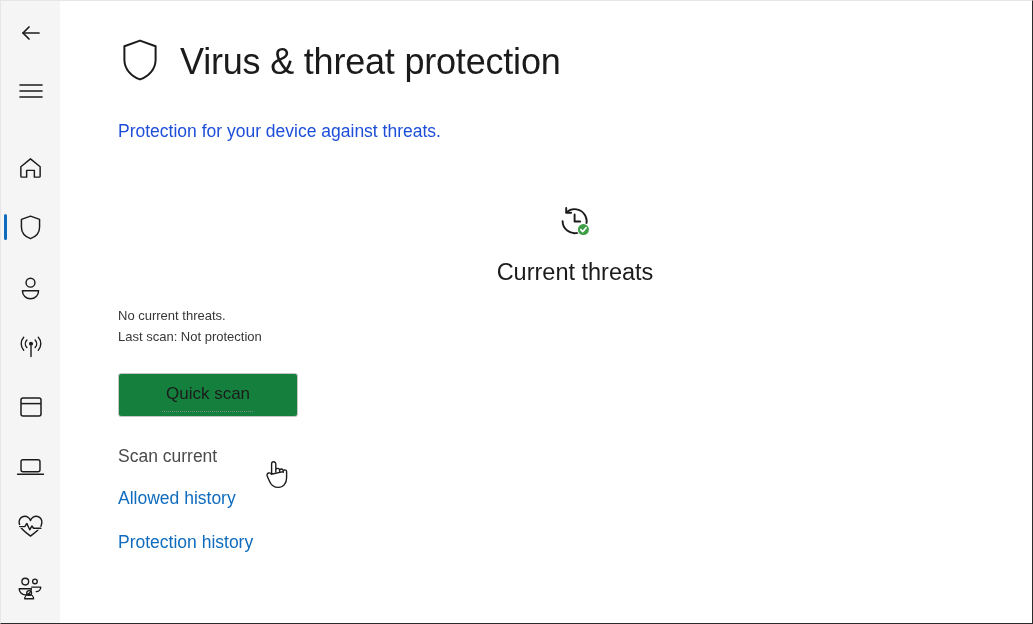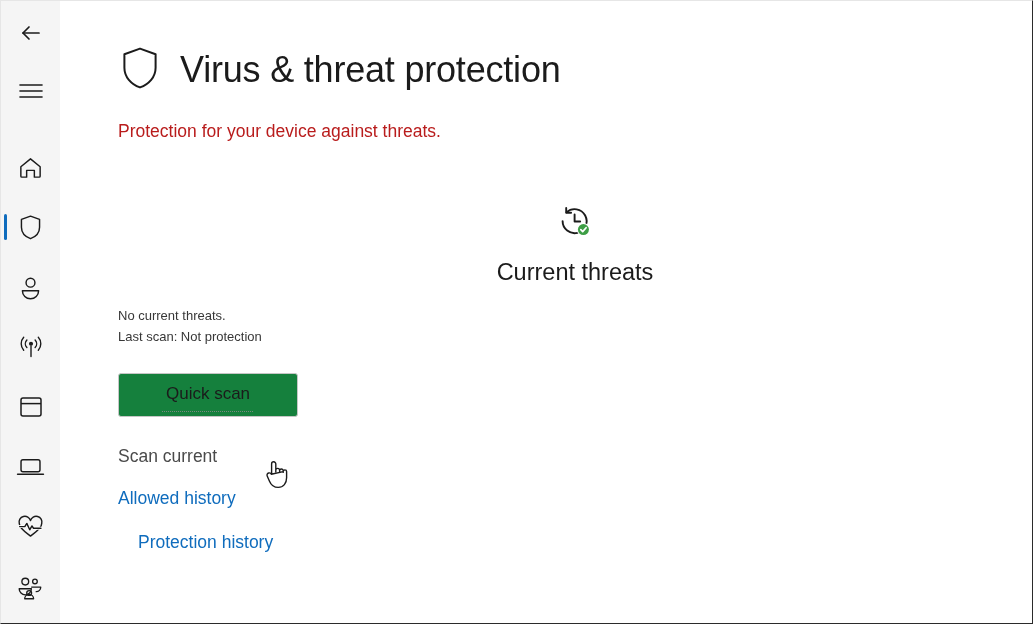--- a/index.html
+++ b/index.html
@@ -68,35 +68,35 @@
     height: 100%;
     background: #ffffff;
     padding: 30px 0 0 58px;
     position: relative;
   }
 
   .page-title-row {
     display: flex;
     align-items: center;
     gap: 18px;
-    margin-top: 14px;
+    margin-top: 6px;
   }
   .page-title-row .title-icon { flex: 0 0 auto; display: block; }
   .page-title {
     font-size: 36px;
     font-weight: 400;
     color: #1b1b1b;
     letter-spacing: -0.2px;
     line-height: 1.05;
   }
 
   .page-subtitle {
-    margin-top: 26px;
+    margin-top: 34px;
     font-size: 17.5px;
-    color: #b91c1c;
+    color: #1d4ed8;
     font-weight: 400;
   }
 
   .section {
     margin-top: 63px;
   }
 
   .section-head {
     display: flex;
     align-items: center;
@@ -155,21 +155,20 @@
   }
   #link-allowed-threats {
     margin-top: 21px;
     color: #0f6cbd;
     cursor: pointer;
   }
   #link-protection-history {
     margin-top: 23px;
     color: #0f6cbd;
     cursor: pointer;
-    margin-left: 20px;
   }
 
   
   #mouse-cursor {
     position: absolute;
     left: 202px;
     top: 456px;
     pointer-events: none;
   }
 </style>

